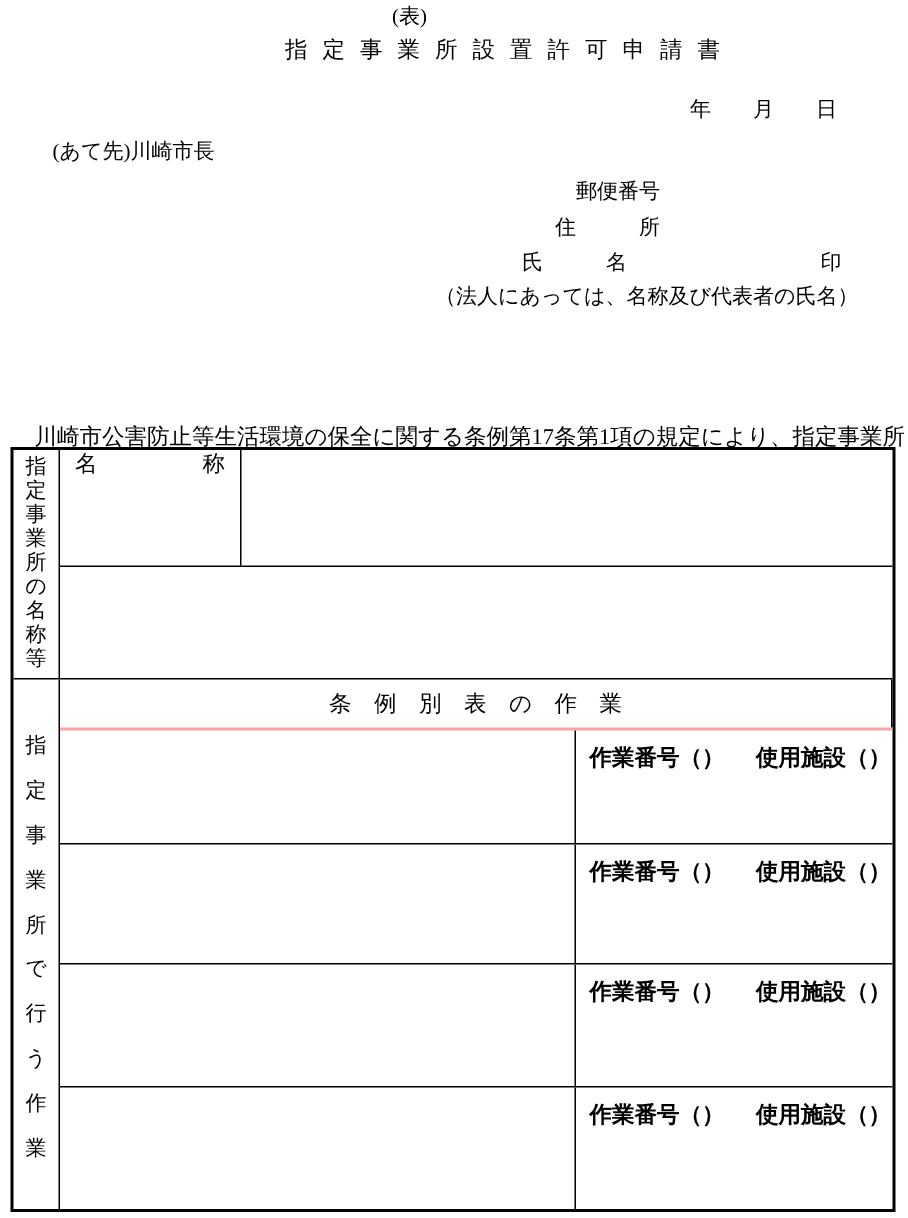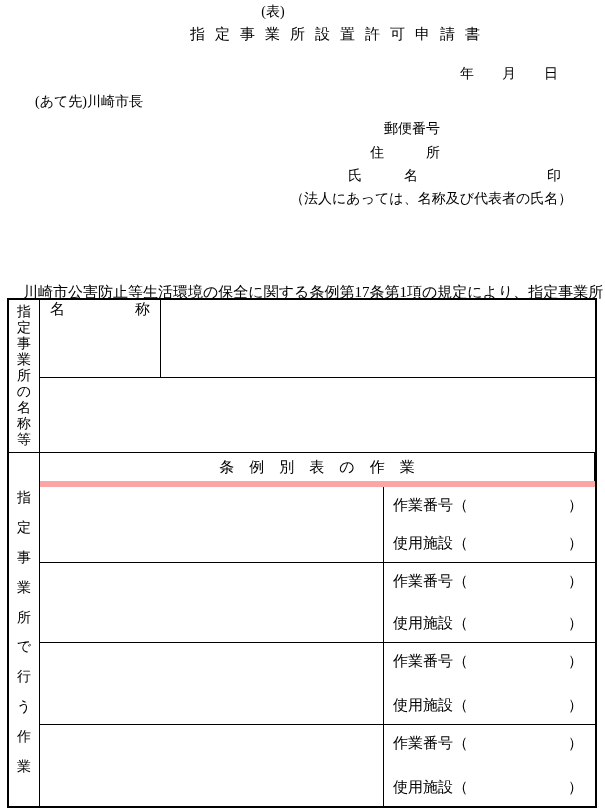--- a/index.html
+++ b/index.html
@@ -54,37 +54,37 @@
     width: 121px; border-right: 1px solid #000;
     display: flex; align-items: flex-start;
   }
   .label-cell .just {
     display: block; width: 100%; padding: 0 10px;
     text-align: justify; text-align-last: justify;
   }
   .value-cell { flex: 1; }
 
   .bottom-rows { flex: 1; display: flex; flex-direction: column; }
-  .header-row { height: 34px; border-bottom: 6px solid #fca5a5; display: flex; flex-direction: column; }
+  .header-row { height: 34px; border-bottom: 2px solid #fca5a5; display: flex; flex-direction: column; }
   .hdr-left {
     flex: 1; border-right: 1px solid #000;
     display: flex; align-items: center; justify-content: center;
     letter-spacing: 15px; text-indent: 15px; white-space: pre;
   }
   .hdr-right { width: 211px; display: flex; align-items: center; justify-content: center; white-space: pre; }
 
   .work-row { display: flex; border-bottom: 1px solid #000; }
   .work-row.r1 { height: 76px; }
   .work-row.r2 { height: 80px; }
   .work-row.r3 { height: 82px; }
   .work-row.r4 { flex: 1; border-bottom: none; }
   .work-left { flex: 1; border-right: 1px solid #000; }
   .work-right {
-    width: 211px; display: flex; flex-direction: column;
-    justify-content: space-between; padding: 9px 0;
+    width: 211px; display: flex; flex-direction: row;
+    justify-content: space-between; padding: 9px 0; font-weight: bold;
   }
   .paren-line { display: flex; padding: 0 12px 0 9px; white-space: pre; }
   .paren-line .close { margin-left: auto; }
 </style>
 </head>
 <body>
 
 <div class="sheet">
 
   <div class="abs front-label">(表)</div>

